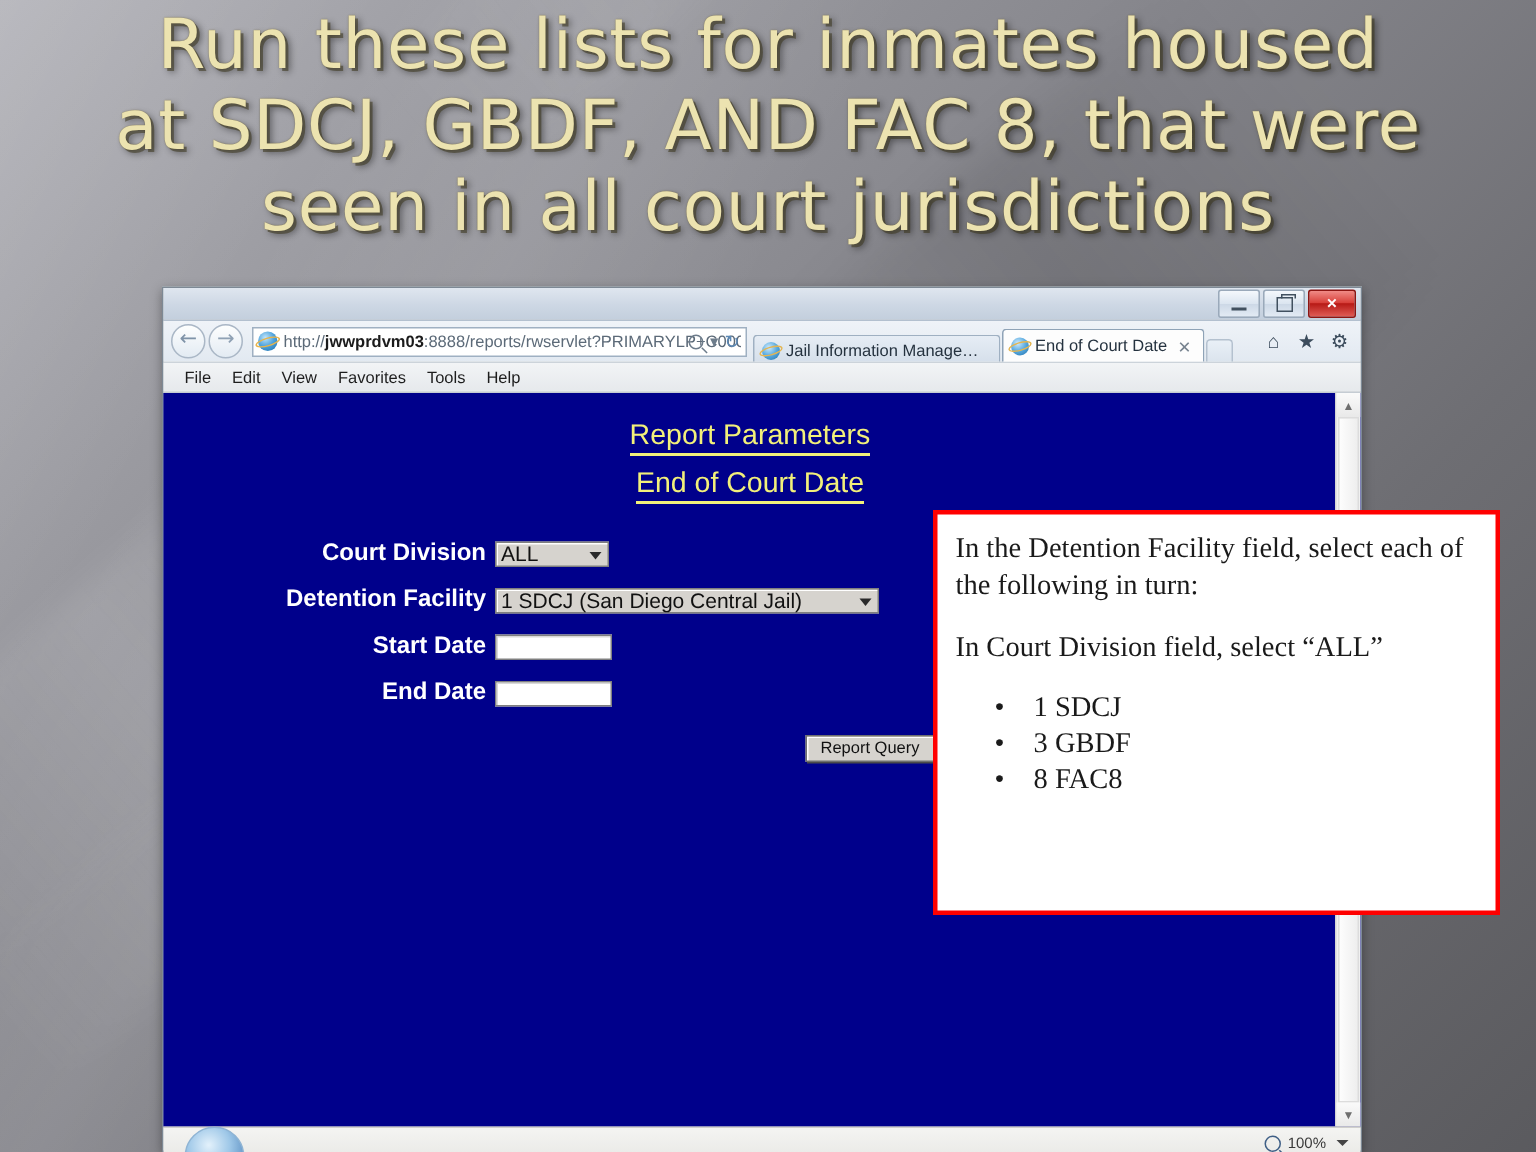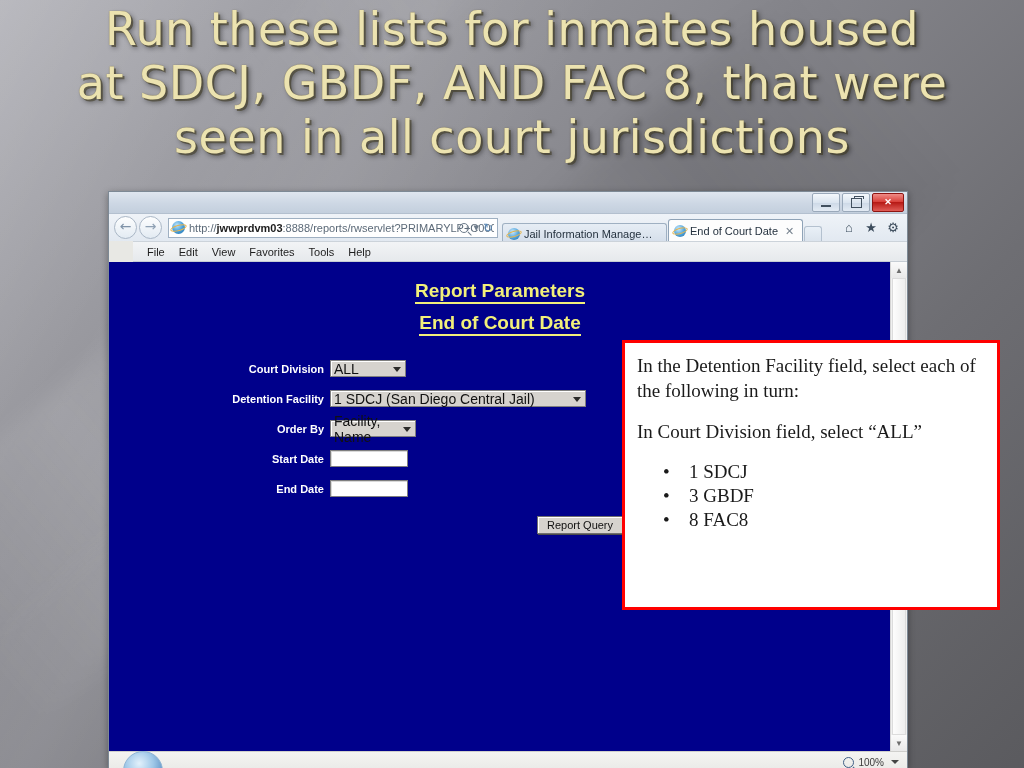--- a/index.html
+++ b/index.html
@@ -284,21 +284,20 @@
     height: 19px;
     background: linear-gradient(180deg,#f2f4f6 0%, #e6e9ec 100%);
     border-top: 1px solid #ccd3da;
     border-bottom: 1px solid #c5ccd3;
     display: flex;
     align-items: center;
     padding-left: 14px;
     gap: 14px;
     font-size: 11px;
     color: #1d1d1d;
-    margin-left: 24px;
   }
 
   
   .viewport {
     position: relative;
     height: 489px;
     background: #00008b;
     overflow: hidden;
   }
   .page {
@@ -309,21 +308,21 @@
   }
 
   .rpt-heading {
     text-align: center;
     margin-top: 17px;
     font-family: "Liberation Sans", sans-serif;
   }
   .rpt-heading .h1, .rpt-heading .h2 {
     display: inline-block;
     color: #f2f07a;
-    font-weight: bold;
+    font-weight: normal;
     font-size: 19px;
     border-bottom: 2px solid #f2f07a;
     line-height: 23px;
   }
   .rpt-heading .h2 { margin-top: 7px; }
 
   .form {
     margin-top: 24px;
     font-size: 12px;
   }
@@ -331,21 +330,21 @@
     display: flex;
     align-items: center;
     margin-bottom: 13px;
   }
   .flabel {
     width: 221px;
     text-align: right;
     padding-right: 6px;
     font-weight: bold;
     color: #ffffff;
-    font-size: 11px;
+    font-size: 16px;
     box-sizing: border-box;
     font-family: "Liberation Sans", sans-serif;
   }
   .fselect {
     background: #d6d3ce;
     border: 1px solid #7f7f7f;
     box-shadow: inset 1px 1px 0 #ffffff;
     height: 17px;
     color: #111;
     font-size: 14px;
@@ -576,27 +575,20 @@
           </div>
 
           <div class="frow">
             <div class="flabel">Detention Facility</div>
             <div class="fselect w-facility">
               <span>1 SDCJ (San Diego Central Jail)</span>
               <span class="arrow"></span>
             </div>
           </div>
 
-          <div class="frow">
-            <div class="flabel">Order By</div>
-            <div class="fselect w-order">
-              <span>Facility, Name</span>
-              <span class="arrow"></span>
-            </div>
-          </div>
 
           <div class="frow">
             <div class="flabel">Start Date</div>
             <div class="ftext"></div>
           </div>
 
           <div class="frow">
             <div class="flabel">End Date</div>
             <div class="ftext"></div>
           </div>

